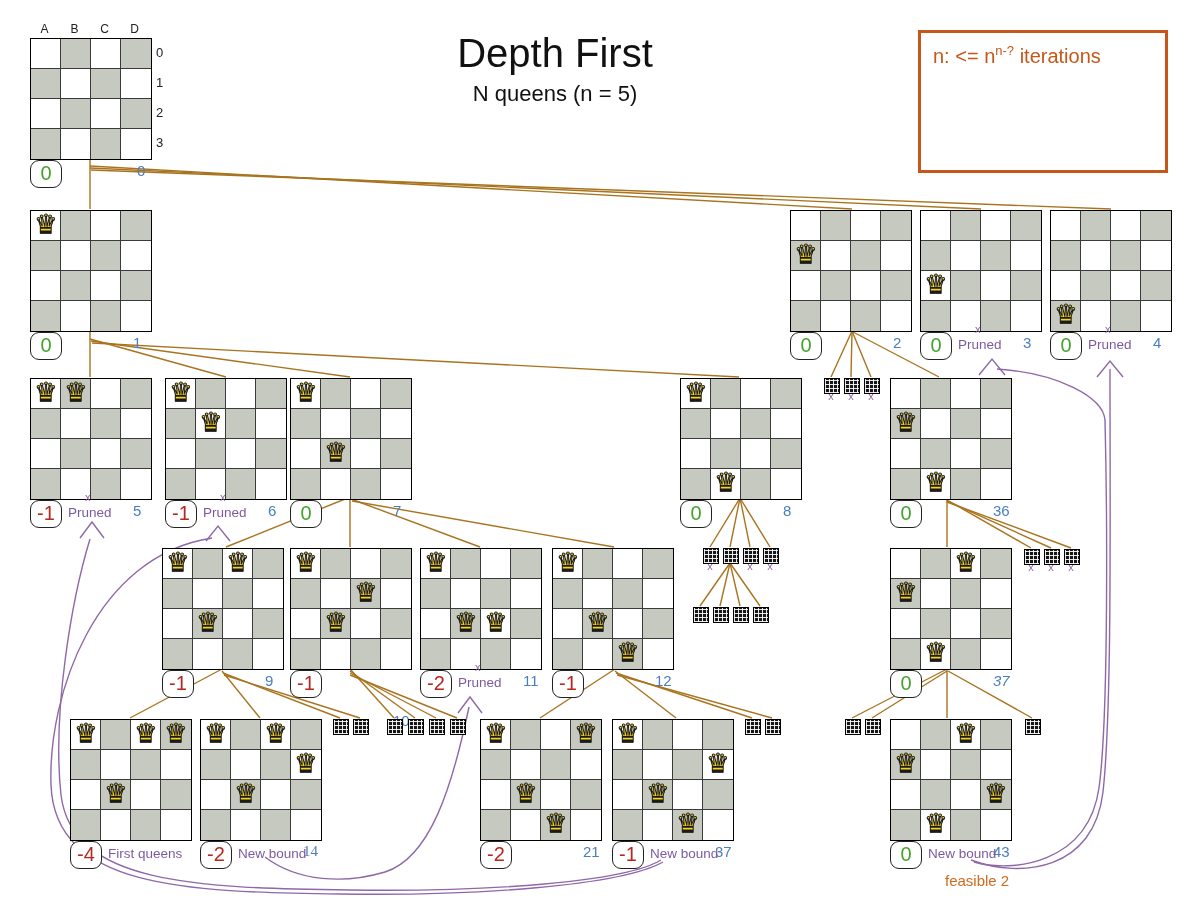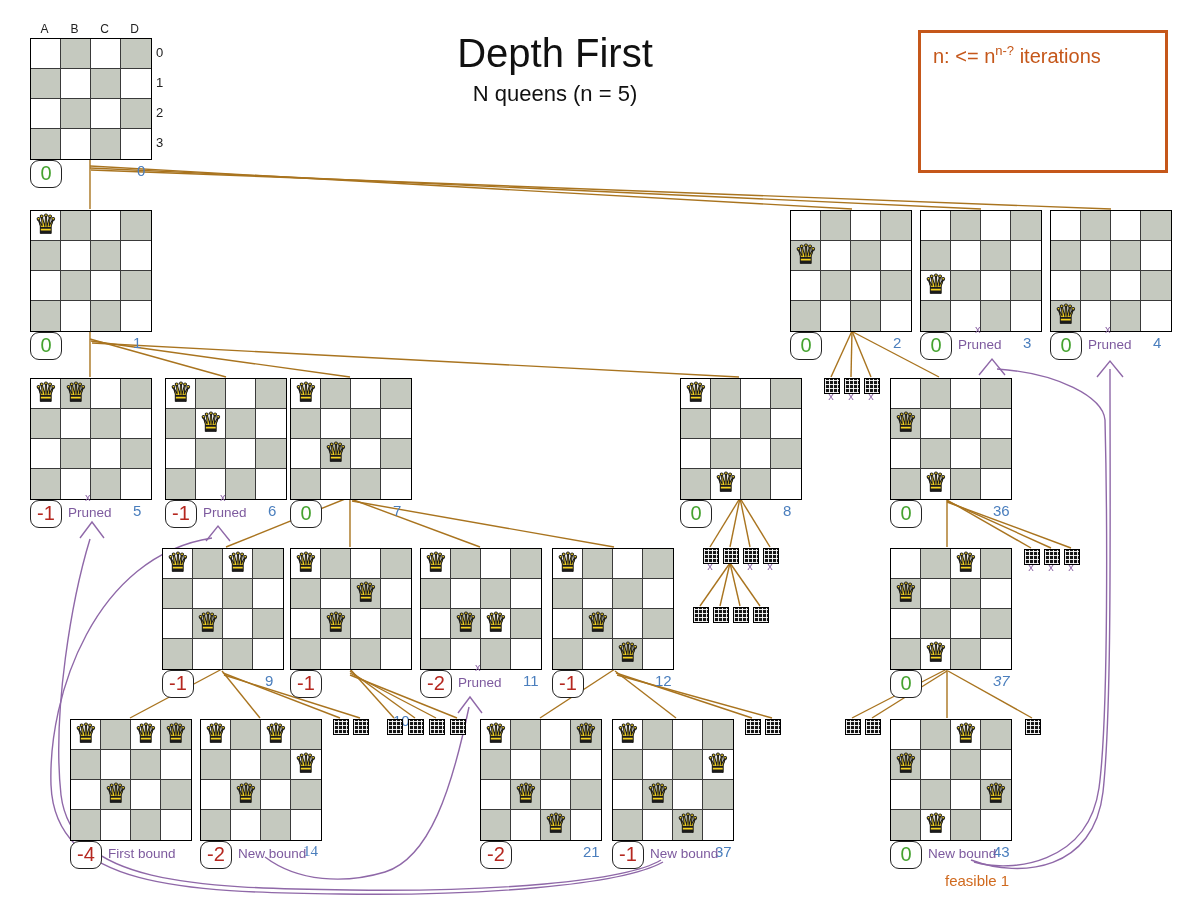--- a/index.html
+++ b/index.html
@@ -557,21 +557,21 @@
           </div>
           <div class="cell c2 r2"></div>
           <div class="cell c3 r2 dark"></div>
           <div class="cell c0 r3 dark"></div>
           <div class="cell c1 r3"></div>
           <div class="cell c2 r3 dark"></div>
           <div class="cell c3 r3"></div>
         </div>
         <div class="badge bad">-4</div>
         <span class="nindex" style="left: 135px;">13</span>
-        <span class="ntag">First bound</span>
+        <span class="ntag">First queens</span>
       </div>
       <div class="node" style="left: 200px; top: 719px;">
         <div class="board">
           <div class="cell c0 r0">
             <span class="queen">♛</span>
           </div>
           <div class="cell c1 r0 dark"></div>
           <div class="cell c2 r0">
             <span class="queen">♛</span>
           </div>
@@ -681,21 +681,21 @@
           <div class="cell c0 r3 dark"></div>
           <div class="cell c1 r3">
             <span class="queen">♛</span>
           </div>
           <div class="cell c2 r3 dark"></div>
           <div class="cell c3 r3"></div>
         </div>
         <div class="badge good">0</div>
         <span class="nindex" style="left: 103px;">43</span>
         <span class="ntag">New bound</span>
-        <span class="ntag2">feasible 1</span>
+        <span class="ntag2">feasible 2</span>
       </div>
     </div>
   <div id="minis">
       <div class="mini" style="left: 824px; top: 378px;"></div>
       <span class="minix" style="left: 823px; top: 390px;">x</span>
       <div class="mini" style="left: 844px; top: 378px;"></div>
       <span class="minix" style="left: 843px; top: 390px;">x</span>
       <div class="mini" style="left: 864px; top: 378px;"></div>
       <span class="minix" style="left: 863px; top: 390px;">x</span>
       <div class="mini" style="left: 703px; top: 548px;"></div>

